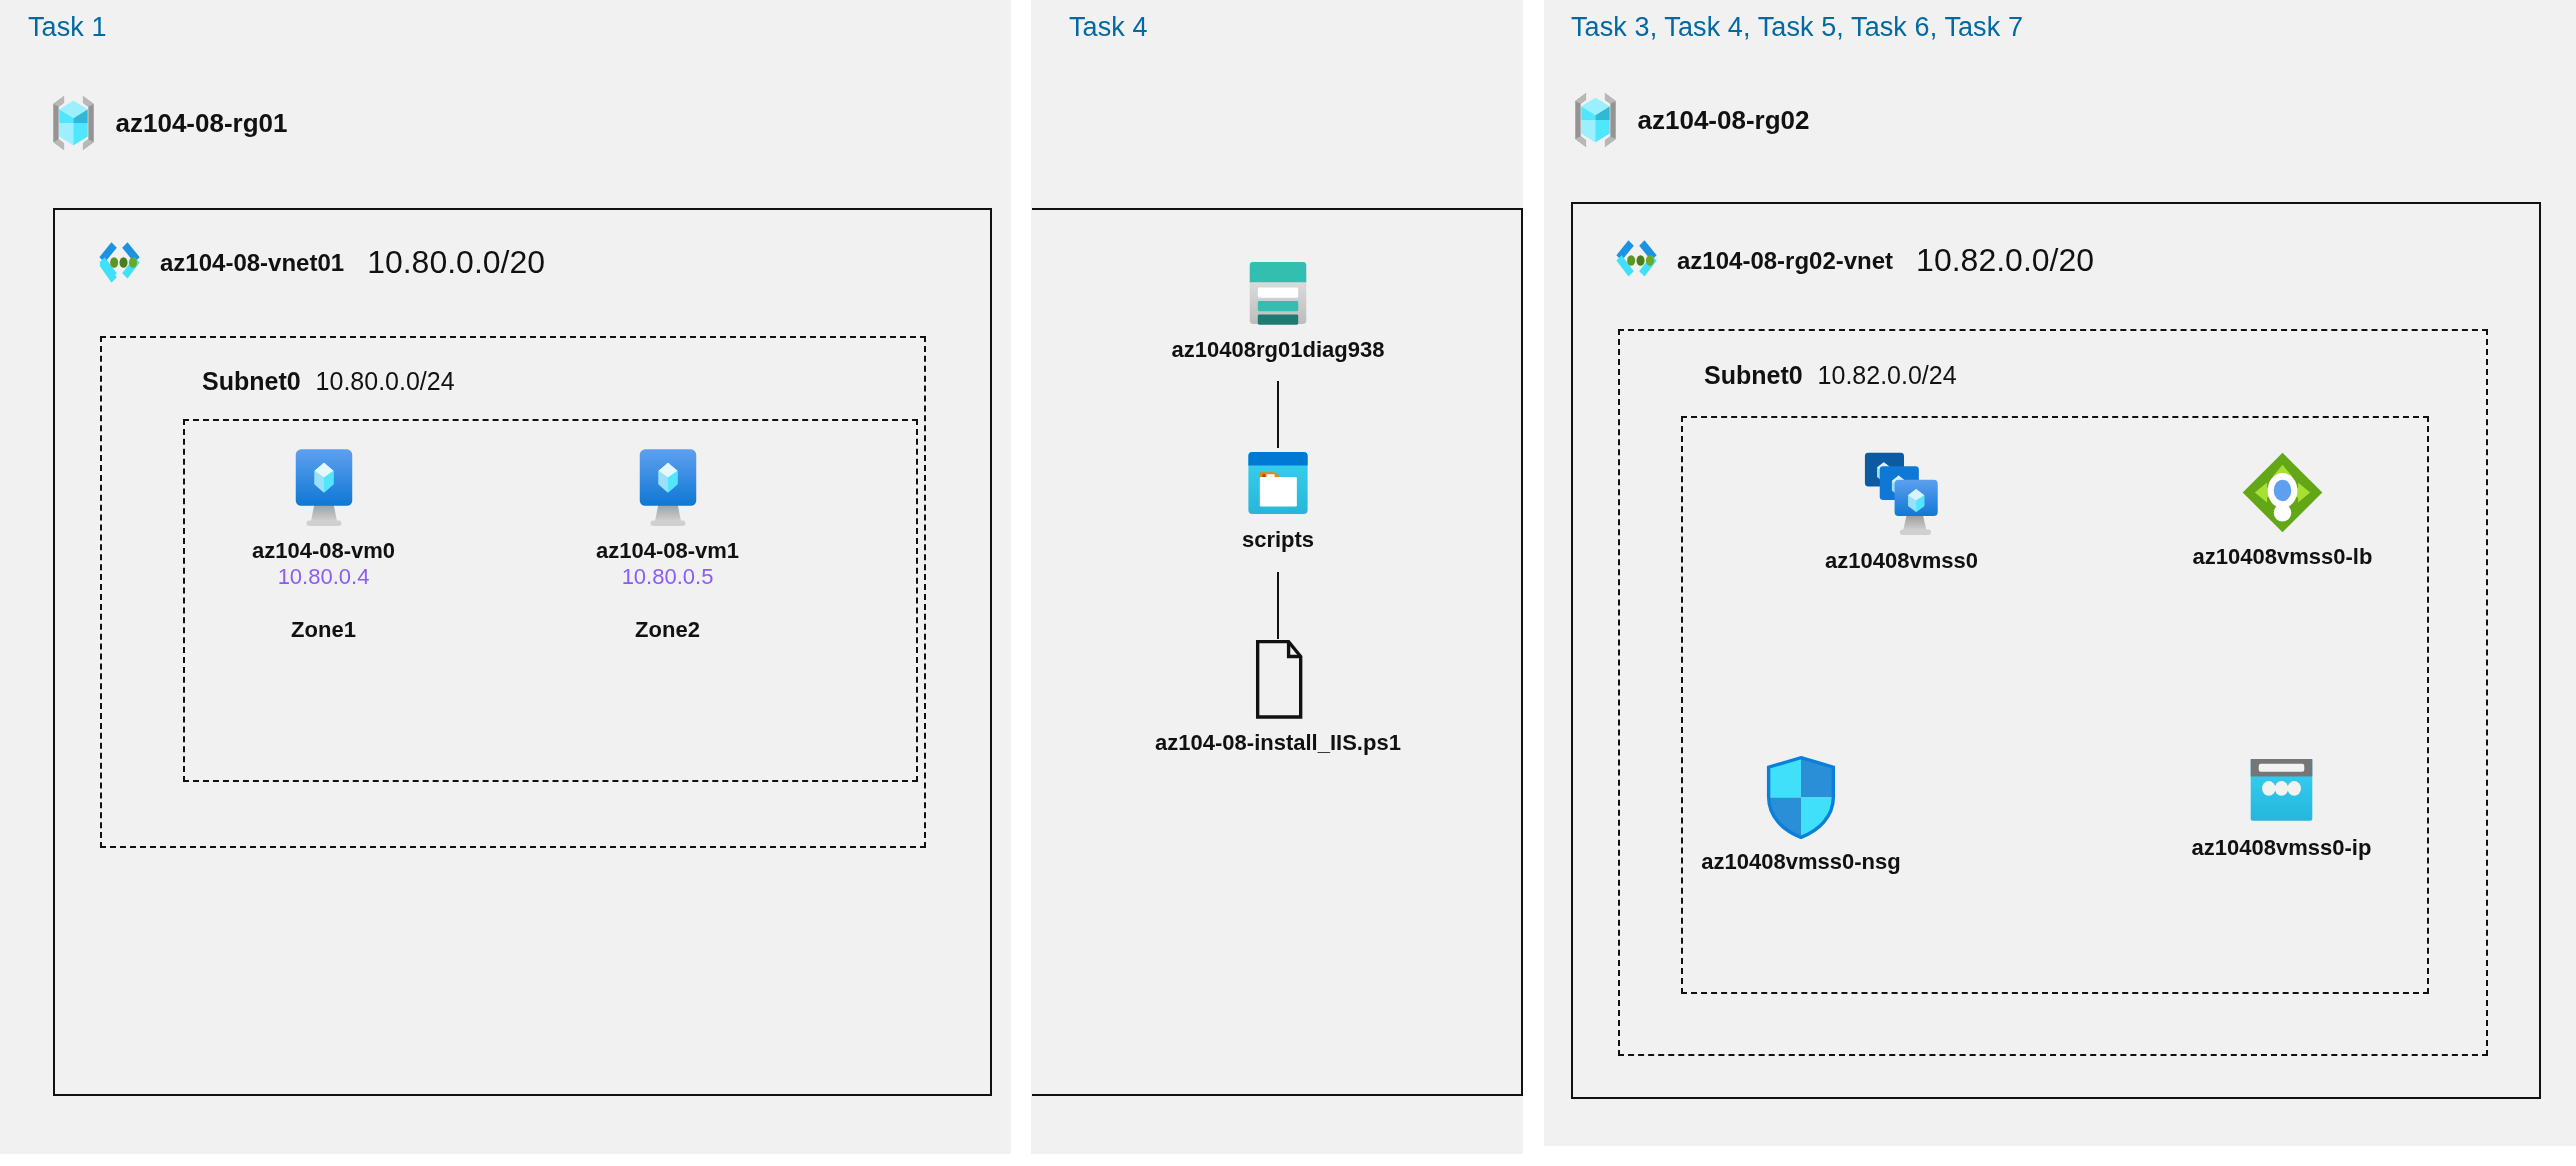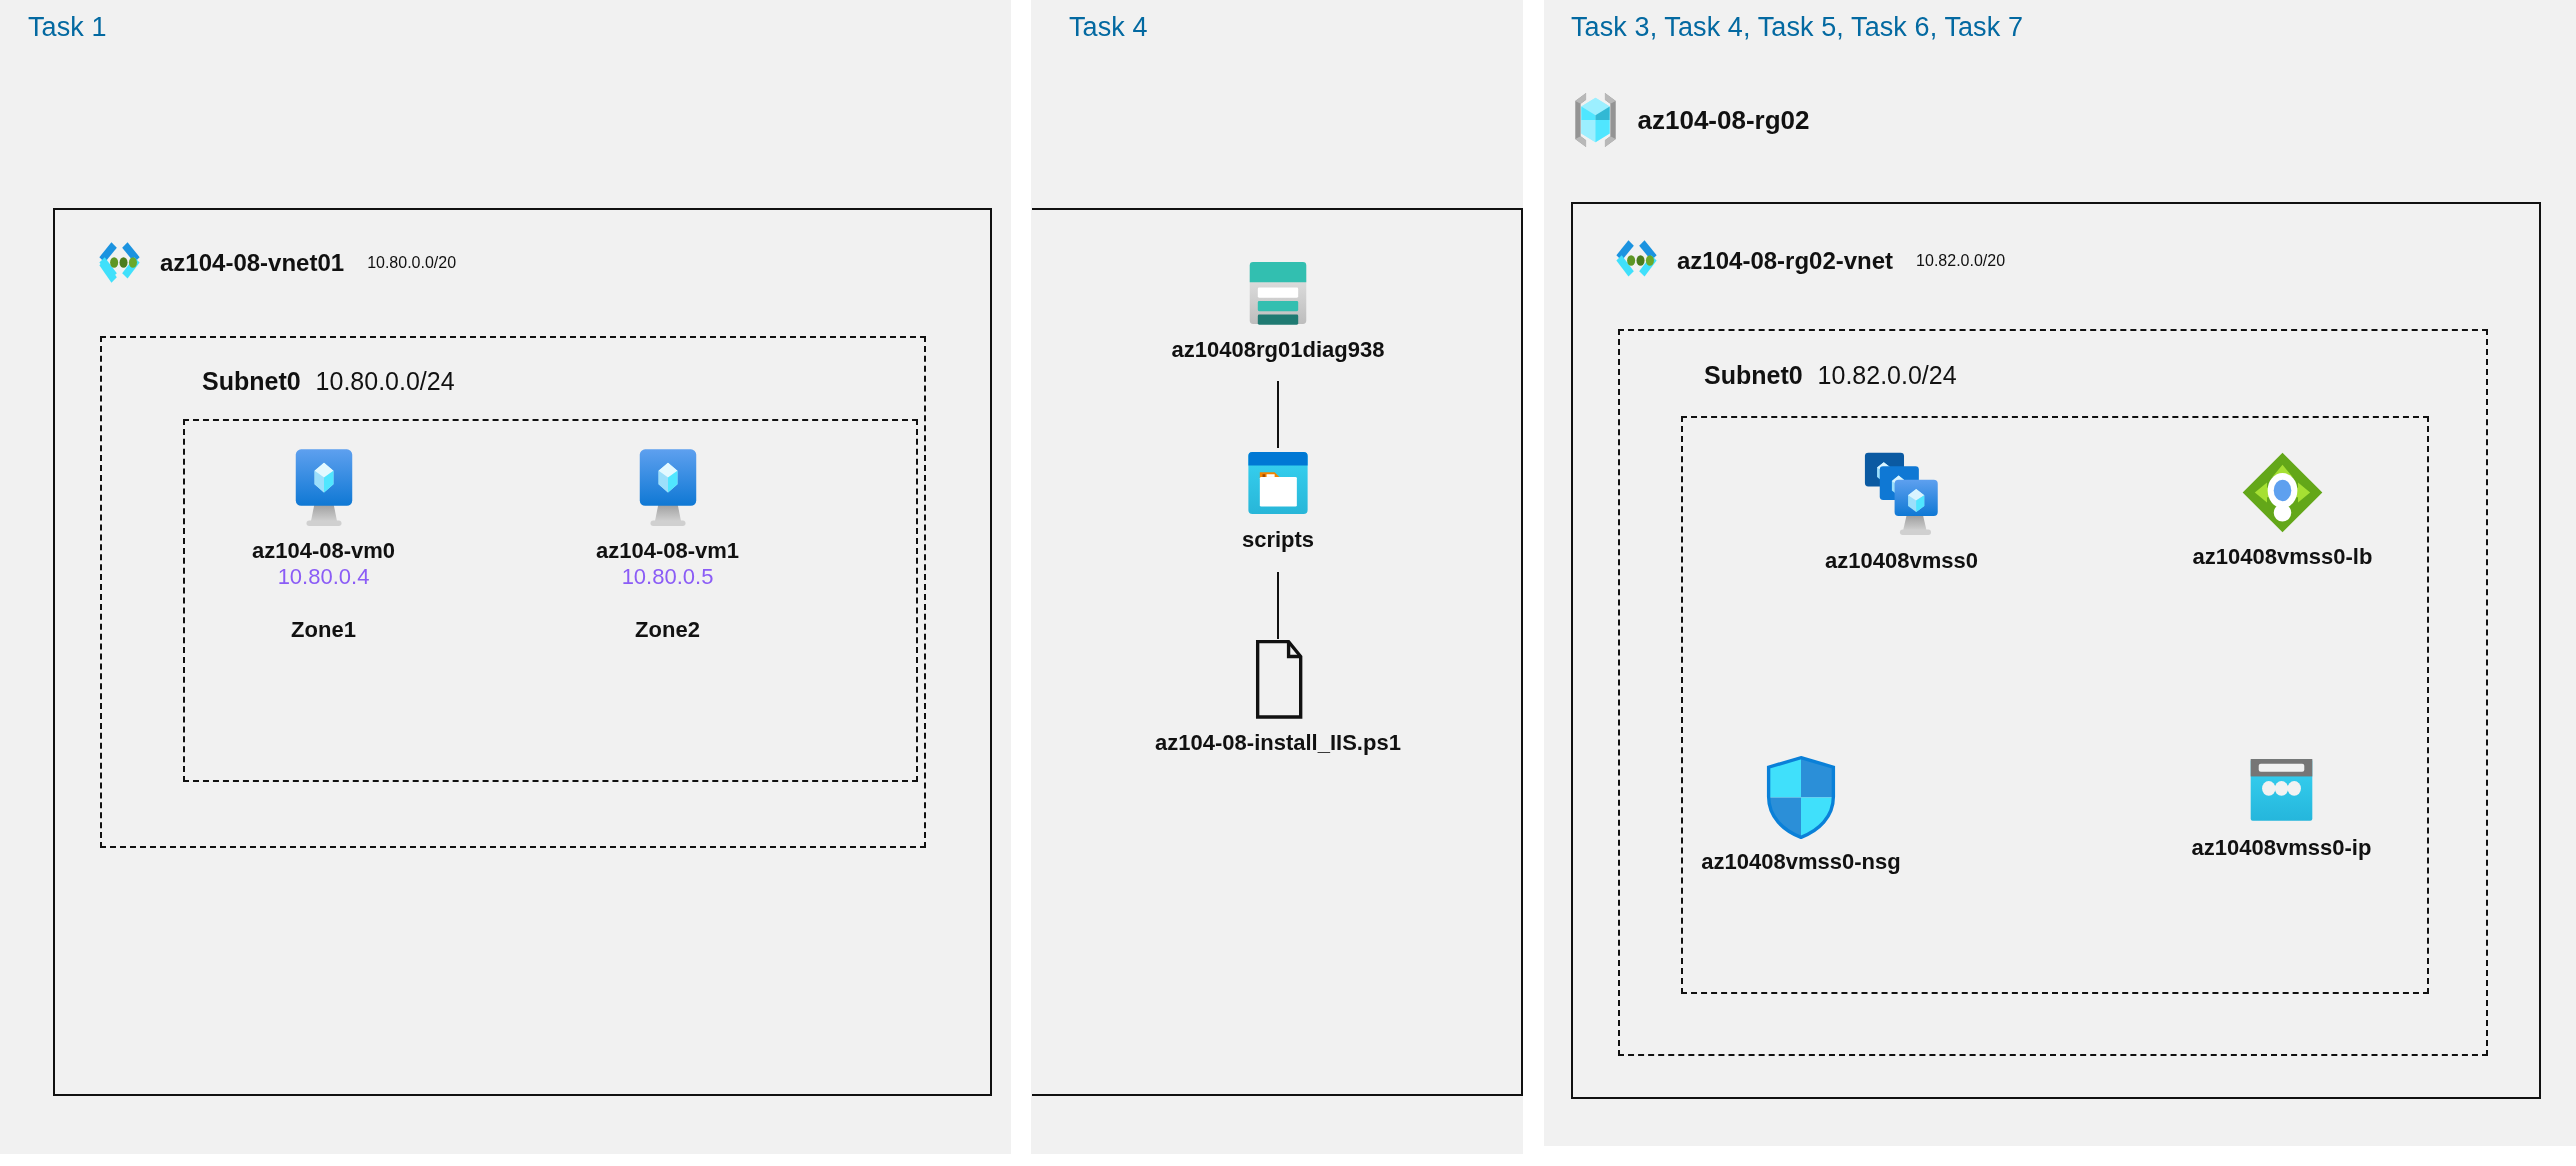--- a/index.html
+++ b/index.html
@@ -29,21 +29,21 @@
   .vnet-box{position:absolute;border:2.7px solid #111;background:transparent;box-sizing:border-box;}
   #vnet01-box{left:53px;top:208px;width:939px;height:888px;}
   #vnet02-box{left:1571px;top:202px;width:970px;height:897px;}
   #task2-box{left:1032px;top:208px;width:491px;height:888px;border-right:2.7px solid #111;border-left:0;}
 
   
   .vnet-row{position:absolute;display:flex;align-items:center;gap:15px;}
   #vnet01-row{left:94px;top:237px;}
   #vnet02-row{left:1611px;top:235px;}
   .vnet-name{font-size:24px;font-weight:bold;color:#111;white-space:nowrap;}
-  .vnet-cidr{font-size:16px;font-weight:normal;color:#111;white-space:nowrap;margin-left:8px;text-align:right;}
+  .vnet-cidr{font-size:32px;font-weight:normal;color:#111;white-space:nowrap;margin-left:8px;text-align:right;}
 
   
   .dashed{position:absolute;border:2.7px dashed #111;box-sizing:border-box;background:transparent;}
   #subnet0-left{left:100px;top:336px;width:826px;height:512px;}
   #zonebox-left{left:183px;top:419px;width:735px;height:363px;}
   #subnet0-right{left:1618px;top:329px;width:870px;height:727px;}
   #innerbox-right{left:1681px;top:416px;width:748px;height:578px;}
 
   .subnet-title{position:absolute;font-size:25px;white-space:nowrap;color:#111;}
   .subnet-title b{font-weight:bold;}
@@ -69,180 +69,199 @@
 <div id="stage">
 
   <div class="panel" id="panel-task1"></div>
   <div class="panel" id="panel-task2"></div>
   <div class="panel" id="panel-task3"></div>
 
   <div class="task-label" id="task1-label">Task 1</div>
   <div class="task-label" id="task2-label">Task 4</div>
   <div class="task-label" id="task3-label">Task 3, Task 4, Task 5, Task 6, Task 7</div>
 
-
-  <div class="vnet-box" id="vnet01-box"></div>
-
-  <div class="vnet-row" id="vnet01-row">
-    <span>
-      <svg width="51" height="51" viewBox="0 0 76 76">
-        <path d="M26 8 L34 16 L16 38 L8 30 Z" fill="#1b93e0"></path>
-        <path d="M8 38 L16 30 L34 56 L26 64 Z" fill="#40e0fb" transform="translate(0,4)"></path>
-        <path d="M8 38 L16 30 L34 54 L26 62 Z" fill="#40e0fb"></path>
-        <path d="M50 8 L42 16 L60 38 L68 30 Z" fill="#1b93e0"></path>
-        <path d="M68 38 L60 30 L42 54 L50 62 Z" fill="#40e0fb"></path>
-        <ellipse cx="30" cy="38" rx="6" ry="8" fill="#5e9624"></ellipse>
-        <ellipse cx="44" cy="38" rx="6" ry="8" fill="#4b7d1d"></ellipse>
-        <ellipse cx="58" cy="38" rx="6" ry="8" fill="#6aa82a"></ellipse>
-      </svg>
-    </span>
-    <span class="vnet-name">az104-08-vnet01</span>
-    <span class="vnet-cidr">10.80.0.0/20</span>
-  </div>
-
-  <div class="dashed" id="subnet0-left"></div>
-  <div class="subnet-title" id="subnet0-left-title">
-    <b>Subnet0</b>
-    <span style="margin-left:8px">10.80.0.0/24</span>
-  </div>
-  <div class="dashed" id="zonebox-left"></div>
-
-  <div class="node" style="left:209px;top:445px;width:229px;">
-    <span>
-      <svg width="78" height="84" viewBox="0 0 116 124">
-        <defs>
-          <linearGradient id="vmScreen0" x1="0" y1="0" x2="0" y2="1">
-            <stop offset="0" stop-color="#5ea0ef"></stop>
-              <stop offset="1" stop-color="#0f78d4"></stop>
-          </linearGradient>
-          <linearGradient id="vmStand0" x1="0" y1="0" x2="0" y2="1">
-            <stop offset="0" stop-color="#9b9b9b"></stop>
-              <stop offset="1" stop-color="#d6d6d6"></stop>
-          </linearGradient>
-        </defs>
-        <path d="M44 86 L72 86 L78 116 L38 116 Z" fill="url(#vmStand0)"></path>
-        <rect x="32" y="112" width="52" height="8" rx="4" fill="#d0d0d0"></rect>
-        <rect x="16" y="6" width="84" height="84" rx="8" fill="url(#vmScreen0)"></rect>
-        <path d="M58 26 L72 38 L72 58 L58 70 L44 58 L44 38 Z" fill="#c3f1ff"></path>
-        <path d="M58 26 L72 38 L58 48 L44 38 Z" fill="#e3f9ff"></path>
-        <path d="M58 48 L72 38 L72 58 L58 70 Z" fill="#50e6ff"></path>
-        <path d="M44 38 L58 48 L58 70 L44 58 Z" fill="#9cdffb"></path>
-      </svg>
-    </span>
-    <div class="gap10"></div>
-    <div class="cap">az104-08-vm0</div>
-    <div class="sub">10.80.0.4</div>
-    <div class="gap28"></div>
-    <div class="cap">Zone1</div>
-  </div>
-
-  <div class="node" style="left:553px;top:445px;width:229px;">
-    <span>
-      <svg width="78" height="84" viewBox="0 0 116 124">
-        <defs>
-          <linearGradient id="vmScreen1" x1="0" y1="0" x2="0" y2="1">
-            <stop offset="0" stop-color="#5ea0ef"></stop>
-              <stop offset="1" stop-color="#0f78d4"></stop>
-          </linearGradient>
-          <linearGradient id="vmStand1" x1="0" y1="0" x2="0" y2="1">
-            <stop offset="0" stop-color="#9b9b9b"></stop>
-              <stop offset="1" stop-color="#d6d6d6"></stop>
-          </linearGradient>
-        </defs>
-        <path d="M44 86 L72 86 L78 116 L38 116 Z" fill="url(#vmStand1)"></path>
-        <rect x="32" y="112" width="52" height="8" rx="4" fill="#d0d0d0"></rect>
-        <rect x="16" y="6" width="84" height="84" rx="8" fill="url(#vmScreen1)"></rect>
-        <path d="M58 26 L72 38 L72 58 L58 70 L44 58 L44 38 Z" fill="#c3f1ff"></path>
-        <path d="M58 26 L72 38 L58 48 L44 38 Z" fill="#e3f9ff"></path>
-        <path d="M58 48 L72 38 L72 58 L58 70 Z" fill="#50e6ff"></path>
-        <path d="M44 38 L58 48 L58 70 L44 58 Z" fill="#9cdffb"></path>
-      </svg>
-    </span>
-    <div class="gap10"></div>
-    <div class="cap">az104-08-vm1</div>
-    <div class="sub">10.80.0.5</div>
-    <div class="gap28"></div>
-    <div class="cap">Zone2</div>
-  </div>
-
-  <div class="vnet-box" id="task2-box"></div>
-
-  <div class="node" style="left:1106px;top:258px;width:344px;">
-    <span>
-      <svg width="70" height="70" viewBox="0 0 104 104">
-        <defs>
-          <linearGradient id="stGray" x1="0" y1="0" x2="0" y2="1">
-            <stop offset="0" stop-color="#e9e9e9"></stop>
-              <stop offset="1" stop-color="#bdbdbd"></stop>
-          </linearGradient>
-        </defs>
-        <rect x="10" y="6" width="84" height="92" rx="5" fill="url(#stGray)"></rect>
-        <path d="M10 11 a5 5 0 0 1 5 -5 h74 a5 5 0 0 1 5 5 v25 h-84 Z" fill="#32bfb0"></path>
-        <rect x="22" y="44" width="60" height="15" rx="2" fill="#ffffff"></rect>
-        <rect x="22" y="64" width="60" height="15" rx="2" fill="#32bfb0"></rect>
-        <rect x="22" y="84" width="60" height="15" rx="2" fill="#1f7a72"></rect>
-      </svg>
-    </span>
-    <div class="gap10"></div>
-    <div class="cap">az10408rg01diag938</div>
-  </div>
-
-  <div class="vline" style="left:1277px;top:381px;height:67px;"></div>
-
-  <div class="node" style="left:1106px;top:448px;width:344px;">
-    <span>
-      <svg width="70" height="70" viewBox="0 0 104 104">
-        <defs>
-          <linearGradient id="blobBody" x1="0" y1="0" x2="0" y2="1">
-            <stop offset="0" stop-color="#38d3f2"></stop>
-              <stop offset="1" stop-color="#28b6d8"></stop>
-          </linearGradient>
-        </defs>
-        <rect x="8" y="6" width="88" height="92" rx="6" fill="url(#blobBody)"></rect>
-        <path d="M8 12 a6 6 0 0 1 6 -6 h76 a6 6 0 0 1 6 6 v14 h-88 Z" fill="#0078d4"></path>
-        <path d="M25 36 h22 l9 9 h-31 Z" fill="#f28500"></path>
-        <rect x="29" y="39" width="4" height="4" fill="#a04a00"></rect>
-        <rect x="35" y="39" width="12" height="4" fill="#ffffff"></rect>
-        <rect x="25" y="43" width="55" height="44" rx="2" fill="#ffffff"></rect>
-      </svg>
-    </span>
-    <div class="gap10"></div>
-    <div class="cap">scripts</div>
-  </div>
-
-  <div class="vline" style="left:1277px;top:572px;height:67px;"></div>
-
-  <div class="node" style="left:1069px;top:639px;width:418px;">
-    <span>
-      <svg width="61" height="82" viewBox="0 0 90 122">
-        <path d="M14 4 H60 L78 26 V116 H14 Z" fill="#f1f1f1" stroke="#111" stroke-width="5" stroke-linejoin="miter"></path>
-        <path d="M60 4 V26 H78" fill="none" stroke="#111" stroke-width="5" stroke-linejoin="miter"></path>
-      </svg>
-    </span>
-    <div class="gap10"></div>
-    <div class="cap">az104-08-install_IIS.ps1</div>
-  </div>
-
-  <div class="rg-row" id="rg02-row">
+  <div class="rg-row" id="rg01-row">
     <span>
       <svg width="49" height="58" viewBox="0 0 72 86">
         <path d="M22 3 L6 15 L6 71 L22 83 L22 73 L14 67 L14 19 L22 13 Z" fill="#949494"></path>
         <path d="M22 3 L6 15 L14 19 L22 13 Z" fill="#b8b8b8"></path>
         <path d="M6 71 L22 83 L22 73 L14 67 Z" fill="#b8b8b8"></path>
         <path d="M50 3 L66 15 L66 71 L50 83 L50 73 L58 67 L58 19 L50 13 Z" fill="#949494"></path>
         <path d="M50 3 L66 15 L58 19 L50 13 Z" fill="#b8b8b8"></path>
         <path d="M66 71 L50 83 L50 73 L58 67 Z" fill="#b8b8b8"></path>
         <path d="M36 10 L57 23 L57 63 L36 76 L15 63 L15 23 Z" fill="#9cefff"></path>
         <path d="M36 10 L57 23 L36 36 L15 23 Z" fill="#9cefff"></path>
         <path d="M15 23 L36 36 L36 43 L15 43 Z" fill="#50e6ff"></path>
         <path d="M36 36 L57 23 L57 43 L36 43 Z" fill="#32b8d4"></path>
         <path d="M15 43 L36 43 L36 76 L15 63 Z" fill="#9cefff"></path>
         <path d="M36 43 L57 43 L57 63 L36 76 Z" fill="#50e6ff"></path>
       </svg>
     </span>
+    <span class="rg-name">az104-08-rg01</span>
+  </div>
+
+  <div class="vnet-box" id="vnet01-box"></div>
+
+  <div class="vnet-row" id="vnet01-row">
+    <span>
+      <svg width="51" height="51" viewBox="0 0 76 76">
+        <path d="M26 8 L34 16 L16 38 L8 30 Z" fill="#1b93e0"></path>
+        <path d="M8 38 L16 30 L34 56 L26 64 Z" fill="#40e0fb" transform="translate(0,4)"></path>
+        <path d="M8 38 L16 30 L34 54 L26 62 Z" fill="#40e0fb"></path>
+        <path d="M50 8 L42 16 L60 38 L68 30 Z" fill="#1b93e0"></path>
+        <path d="M68 38 L60 30 L42 54 L50 62 Z" fill="#40e0fb"></path>
+        <ellipse cx="30" cy="38" rx="6" ry="8" fill="#5e9624"></ellipse>
+        <ellipse cx="44" cy="38" rx="6" ry="8" fill="#4b7d1d"></ellipse>
+        <ellipse cx="58" cy="38" rx="6" ry="8" fill="#6aa82a"></ellipse>
+      </svg>
+    </span>
+    <span class="vnet-name">az104-08-vnet01</span>
+    <span class="vnet-cidr">10.80.0.0/20</span>
+  </div>
+
+  <div class="dashed" id="subnet0-left"></div>
+  <div class="subnet-title" id="subnet0-left-title">
+    <b>Subnet0</b>
+    <span style="margin-left:8px">10.80.0.0/24</span>
+  </div>
+  <div class="dashed" id="zonebox-left"></div>
+
+  <div class="node" style="left:209px;top:445px;width:229px;">
+    <span>
+      <svg width="78" height="84" viewBox="0 0 116 124">
+        <defs>
+          <linearGradient id="vmScreen0" x1="0" y1="0" x2="0" y2="1">
+            <stop offset="0" stop-color="#5ea0ef"></stop>
+              <stop offset="1" stop-color="#0f78d4"></stop>
+          </linearGradient>
+          <linearGradient id="vmStand0" x1="0" y1="0" x2="0" y2="1">
+            <stop offset="0" stop-color="#9b9b9b"></stop>
+              <stop offset="1" stop-color="#d6d6d6"></stop>
+          </linearGradient>
+        </defs>
+        <path d="M44 86 L72 86 L78 116 L38 116 Z" fill="url(#vmStand0)"></path>
+        <rect x="32" y="112" width="52" height="8" rx="4" fill="#d0d0d0"></rect>
+        <rect x="16" y="6" width="84" height="84" rx="8" fill="url(#vmScreen0)"></rect>
+        <path d="M58 26 L72 38 L72 58 L58 70 L44 58 L44 38 Z" fill="#c3f1ff"></path>
+        <path d="M58 26 L72 38 L58 48 L44 38 Z" fill="#e3f9ff"></path>
+        <path d="M58 48 L72 38 L72 58 L58 70 Z" fill="#50e6ff"></path>
+        <path d="M44 38 L58 48 L58 70 L44 58 Z" fill="#9cdffb"></path>
+      </svg>
+    </span>
+    <div class="gap10"></div>
+    <div class="cap">az104-08-vm0</div>
+    <div class="sub">10.80.0.4</div>
+    <div class="gap28"></div>
+    <div class="cap">Zone1</div>
+  </div>
+
+  <div class="node" style="left:553px;top:445px;width:229px;">
+    <span>
+      <svg width="78" height="84" viewBox="0 0 116 124">
+        <defs>
+          <linearGradient id="vmScreen1" x1="0" y1="0" x2="0" y2="1">
+            <stop offset="0" stop-color="#5ea0ef"></stop>
+              <stop offset="1" stop-color="#0f78d4"></stop>
+          </linearGradient>
+          <linearGradient id="vmStand1" x1="0" y1="0" x2="0" y2="1">
+            <stop offset="0" stop-color="#9b9b9b"></stop>
+              <stop offset="1" stop-color="#d6d6d6"></stop>
+          </linearGradient>
+        </defs>
+        <path d="M44 86 L72 86 L78 116 L38 116 Z" fill="url(#vmStand1)"></path>
+        <rect x="32" y="112" width="52" height="8" rx="4" fill="#d0d0d0"></rect>
+        <rect x="16" y="6" width="84" height="84" rx="8" fill="url(#vmScreen1)"></rect>
+        <path d="M58 26 L72 38 L72 58 L58 70 L44 58 L44 38 Z" fill="#c3f1ff"></path>
+        <path d="M58 26 L72 38 L58 48 L44 38 Z" fill="#e3f9ff"></path>
+        <path d="M58 48 L72 38 L72 58 L58 70 Z" fill="#50e6ff"></path>
+        <path d="M44 38 L58 48 L58 70 L44 58 Z" fill="#9cdffb"></path>
+      </svg>
+    </span>
+    <div class="gap10"></div>
+    <div class="cap">az104-08-vm1</div>
+    <div class="sub">10.80.0.5</div>
+    <div class="gap28"></div>
+    <div class="cap">Zone2</div>
+  </div>
+
+  <div class="vnet-box" id="task2-box"></div>
+
+  <div class="node" style="left:1106px;top:258px;width:344px;">
+    <span>
+      <svg width="70" height="70" viewBox="0 0 104 104">
+        <defs>
+          <linearGradient id="stGray" x1="0" y1="0" x2="0" y2="1">
+            <stop offset="0" stop-color="#e9e9e9"></stop>
+              <stop offset="1" stop-color="#bdbdbd"></stop>
+          </linearGradient>
+        </defs>
+        <rect x="10" y="6" width="84" height="92" rx="5" fill="url(#stGray)"></rect>
+        <path d="M10 11 a5 5 0 0 1 5 -5 h74 a5 5 0 0 1 5 5 v25 h-84 Z" fill="#32bfb0"></path>
+        <rect x="22" y="44" width="60" height="15" rx="2" fill="#ffffff"></rect>
+        <rect x="22" y="64" width="60" height="15" rx="2" fill="#32bfb0"></rect>
+        <rect x="22" y="84" width="60" height="15" rx="2" fill="#1f7a72"></rect>
+      </svg>
+    </span>
+    <div class="gap10"></div>
+    <div class="cap">az10408rg01diag938</div>
+  </div>
+
+  <div class="vline" style="left:1277px;top:381px;height:67px;"></div>
+
+  <div class="node" style="left:1106px;top:448px;width:344px;">
+    <span>
+      <svg width="70" height="70" viewBox="0 0 104 104">
+        <defs>
+          <linearGradient id="blobBody" x1="0" y1="0" x2="0" y2="1">
+            <stop offset="0" stop-color="#38d3f2"></stop>
+              <stop offset="1" stop-color="#28b6d8"></stop>
+          </linearGradient>
+        </defs>
+        <rect x="8" y="6" width="88" height="92" rx="6" fill="url(#blobBody)"></rect>
+        <path d="M8 12 a6 6 0 0 1 6 -6 h76 a6 6 0 0 1 6 6 v14 h-88 Z" fill="#0078d4"></path>
+        <path d="M25 36 h22 l9 9 h-31 Z" fill="#f28500"></path>
+        <rect x="29" y="39" width="4" height="4" fill="#a04a00"></rect>
+        <rect x="35" y="39" width="12" height="4" fill="#ffffff"></rect>
+        <rect x="25" y="43" width="55" height="44" rx="2" fill="#ffffff"></rect>
+      </svg>
+    </span>
+    <div class="gap10"></div>
+    <div class="cap">scripts</div>
+  </div>
+
+  <div class="vline" style="left:1277px;top:572px;height:67px;"></div>
+
+  <div class="node" style="left:1069px;top:639px;width:418px;">
+    <span>
+      <svg width="61" height="82" viewBox="0 0 90 122">
+        <path d="M14 4 H60 L78 26 V116 H14 Z" fill="#f1f1f1" stroke="#111" stroke-width="5" stroke-linejoin="miter"></path>
+        <path d="M60 4 V26 H78" fill="none" stroke="#111" stroke-width="5" stroke-linejoin="miter"></path>
+      </svg>
+    </span>
+    <div class="gap10"></div>
+    <div class="cap">az104-08-install_IIS.ps1</div>
+  </div>
+
+  <div class="rg-row" id="rg02-row">
+    <span>
+      <svg width="49" height="58" viewBox="0 0 72 86">
+        <path d="M22 3 L6 15 L6 71 L22 83 L22 73 L14 67 L14 19 L22 13 Z" fill="#949494"></path>
+        <path d="M22 3 L6 15 L14 19 L22 13 Z" fill="#b8b8b8"></path>
+        <path d="M6 71 L22 83 L22 73 L14 67 Z" fill="#b8b8b8"></path>
+        <path d="M50 3 L66 15 L66 71 L50 83 L50 73 L58 67 L58 19 L50 13 Z" fill="#949494"></path>
+        <path d="M50 3 L66 15 L58 19 L50 13 Z" fill="#b8b8b8"></path>
+        <path d="M66 71 L50 83 L50 73 L58 67 Z" fill="#b8b8b8"></path>
+        <path d="M36 10 L57 23 L57 63 L36 76 L15 63 L15 23 Z" fill="#9cefff"></path>
+        <path d="M36 10 L57 23 L36 36 L15 23 Z" fill="#9cefff"></path>
+        <path d="M15 23 L36 36 L36 43 L15 43 Z" fill="#50e6ff"></path>
+        <path d="M36 36 L57 23 L57 43 L36 43 Z" fill="#32b8d4"></path>
+        <path d="M15 43 L36 43 L36 76 L15 63 Z" fill="#9cefff"></path>
+        <path d="M36 43 L57 43 L57 63 L36 76 Z" fill="#50e6ff"></path>
+      </svg>
+    </span>
     <span class="rg-name">az104-08-rg02</span>
   </div>
 
   <div class="vnet-box" id="vnet02-box"></div>
 
   <div class="vnet-row" id="vnet02-row">
     <span>
       <svg width="51" height="51" viewBox="0 0 76 76">
         <path d="M26 8 L34 16 L16 38 L8 30 Z" fill="#1b93e0"></path>
         <path d="M8 38 L16 30 L34 54 L26 62 Z" fill="#40e0fb"></path>

